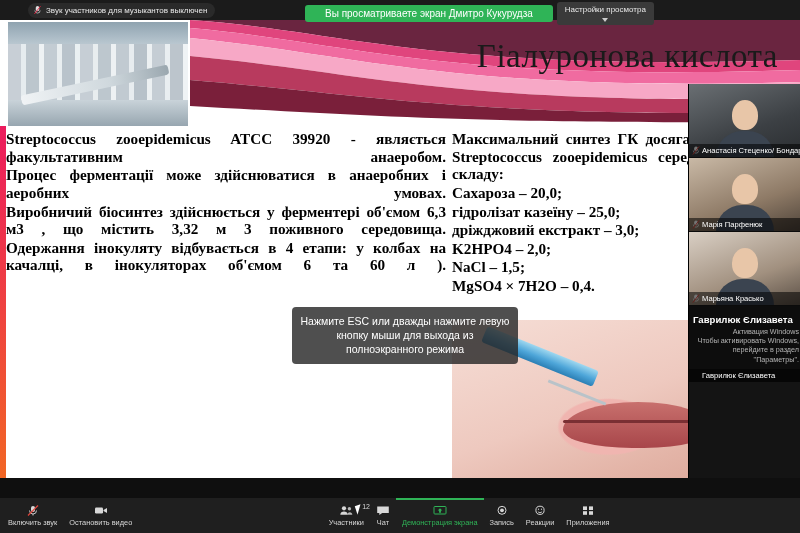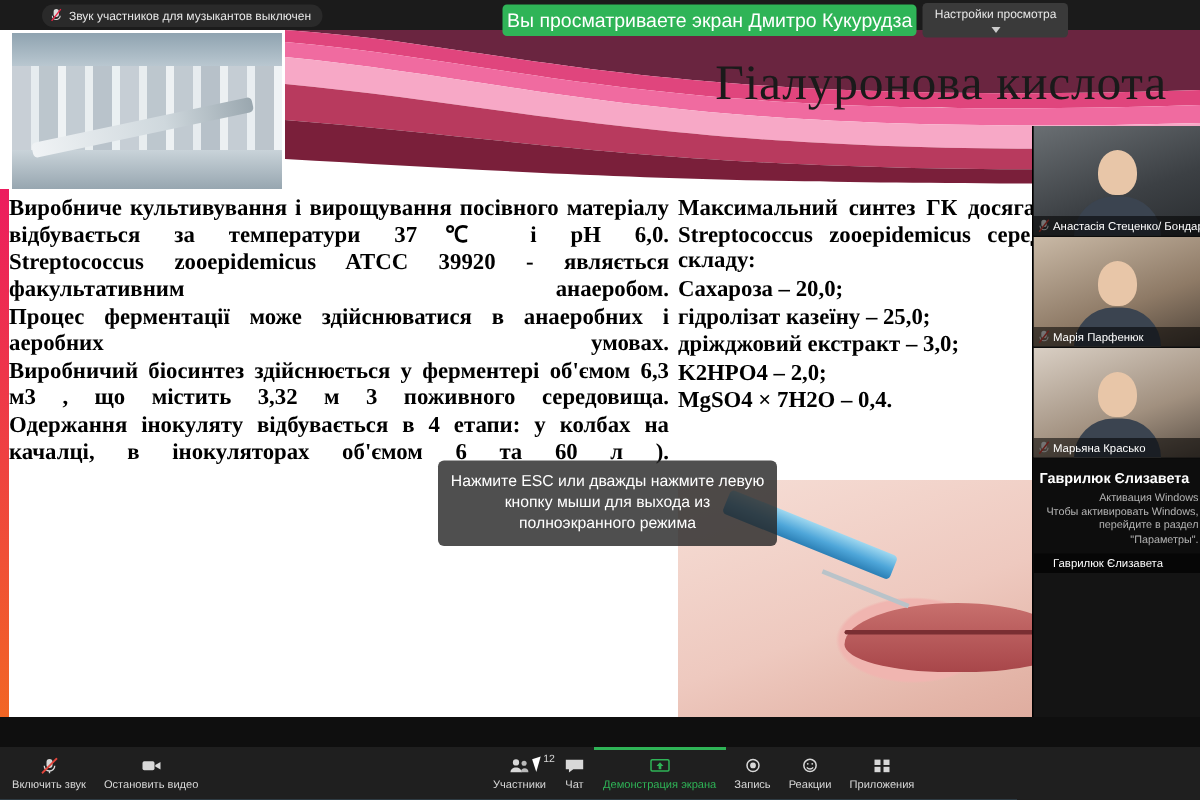--- a/index.html
+++ b/index.html
@@ -36,23 +36,22 @@
   .mute-pill .mic {
     position: absolute; left: 6px; top: 50%; transform: translateY(-50%);
     width: 7px; height: 9px;
   }
   .share-center {
     position: absolute; left: 305px; top: 2px;
     display: flex; align-items: center; gap: 4px;
   }
   .share-pill {
     background: #2fb457; color: #fff;
-    font-size: 13px; padding: 3px 3px; border-radius: 3px;
+    font-size: 10px; padding: 3px 20px; border-radius: 3px;
     white-space: nowrap;
-    margin-left: 30px;
   }
   .settings-pill {
     background: #3a3a3a; color: #e8e8e8;
     font-size: 8px; padding: 3px 8px; border-radius: 3px;
     display: flex; align-items: center; gap: 4px;
     white-space: nowrap;
     flex-direction: column;
   }
   .caret-down {
     width: 0; height: 0;
@@ -338,33 +337,33 @@
         <path d="M190,86 C370,96 480,104 800,102 L800,92 C470,98 365,74 190,60 Z" fill="#7a1f3a"></path>
       </svg>
       <div class="slide-title">Гіалуронова кислота</div>
     </div>
 
     <div class="vials"></div>
     <div class="syringe-ovl"></div>
     <div class="left-accent"></div>
 
     <div class="col col-left">
-      <p class="just">Виробниче культивування і вирощування посівного матеріалу відбувається за температури 37℃ і рН 6,0.</p>
       <p class="just">Streptococcus zooepidemicus ATCC 39920 - являється факультативним анаеробом.</p>
       <p class="just">Процес ферментації може здійснюватися в анаеробних і аеробних умовах.</p>
       <p class="just">Виробничий біосинтез здійснюється у ферментері об'ємом 6,3 м3 , що містить 3,32 м 3 поживного середовища.</p>
       <p class="just">Одержання інокуляту відбувається в 4 етапи: у колбах на качалці, в інокуляторах об'ємом 6 та 60 л ).</p>
     </div>
 
     <div class="col col-right">
       <p class="just">Максимальний синтез ГК досягається за умов, Streptococcus zooepidemicus середовищі такого складу:</p>
       <p>Сахароза – 20,0;</p>
       <p>гідролізат казеїну – 25,0;</p>
       <p>дріжджовий екстракт – 3,0;</p>
       <p>K2HPO4 – 2,0;</p>
+      <p>NaCl – 1,5;</p>
       <p>MgSO4 × 7H2O – 0,4.</p>
     </div>
 
     <div class="lips">
       <div class="lip-shape"></div>
       <div class="lip-line"></div>
       <div class="needle"></div>
       <div class="needle2"></div>
     </div>
 

